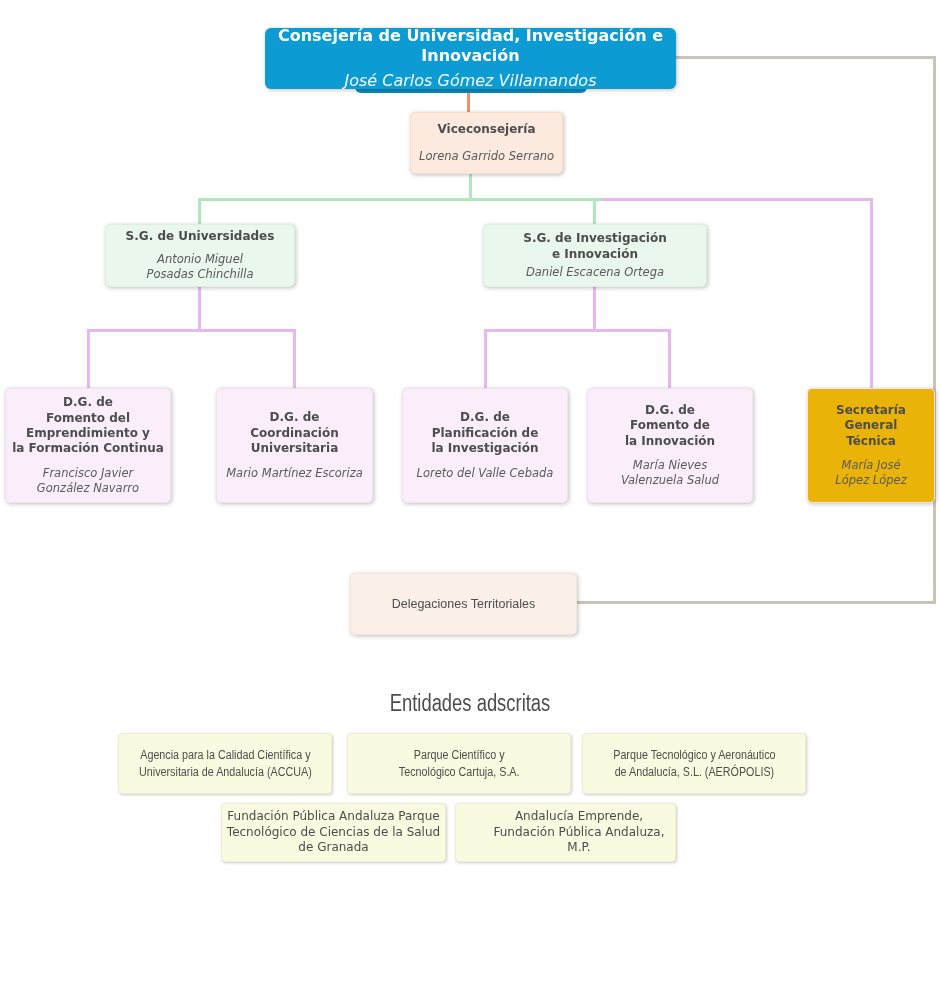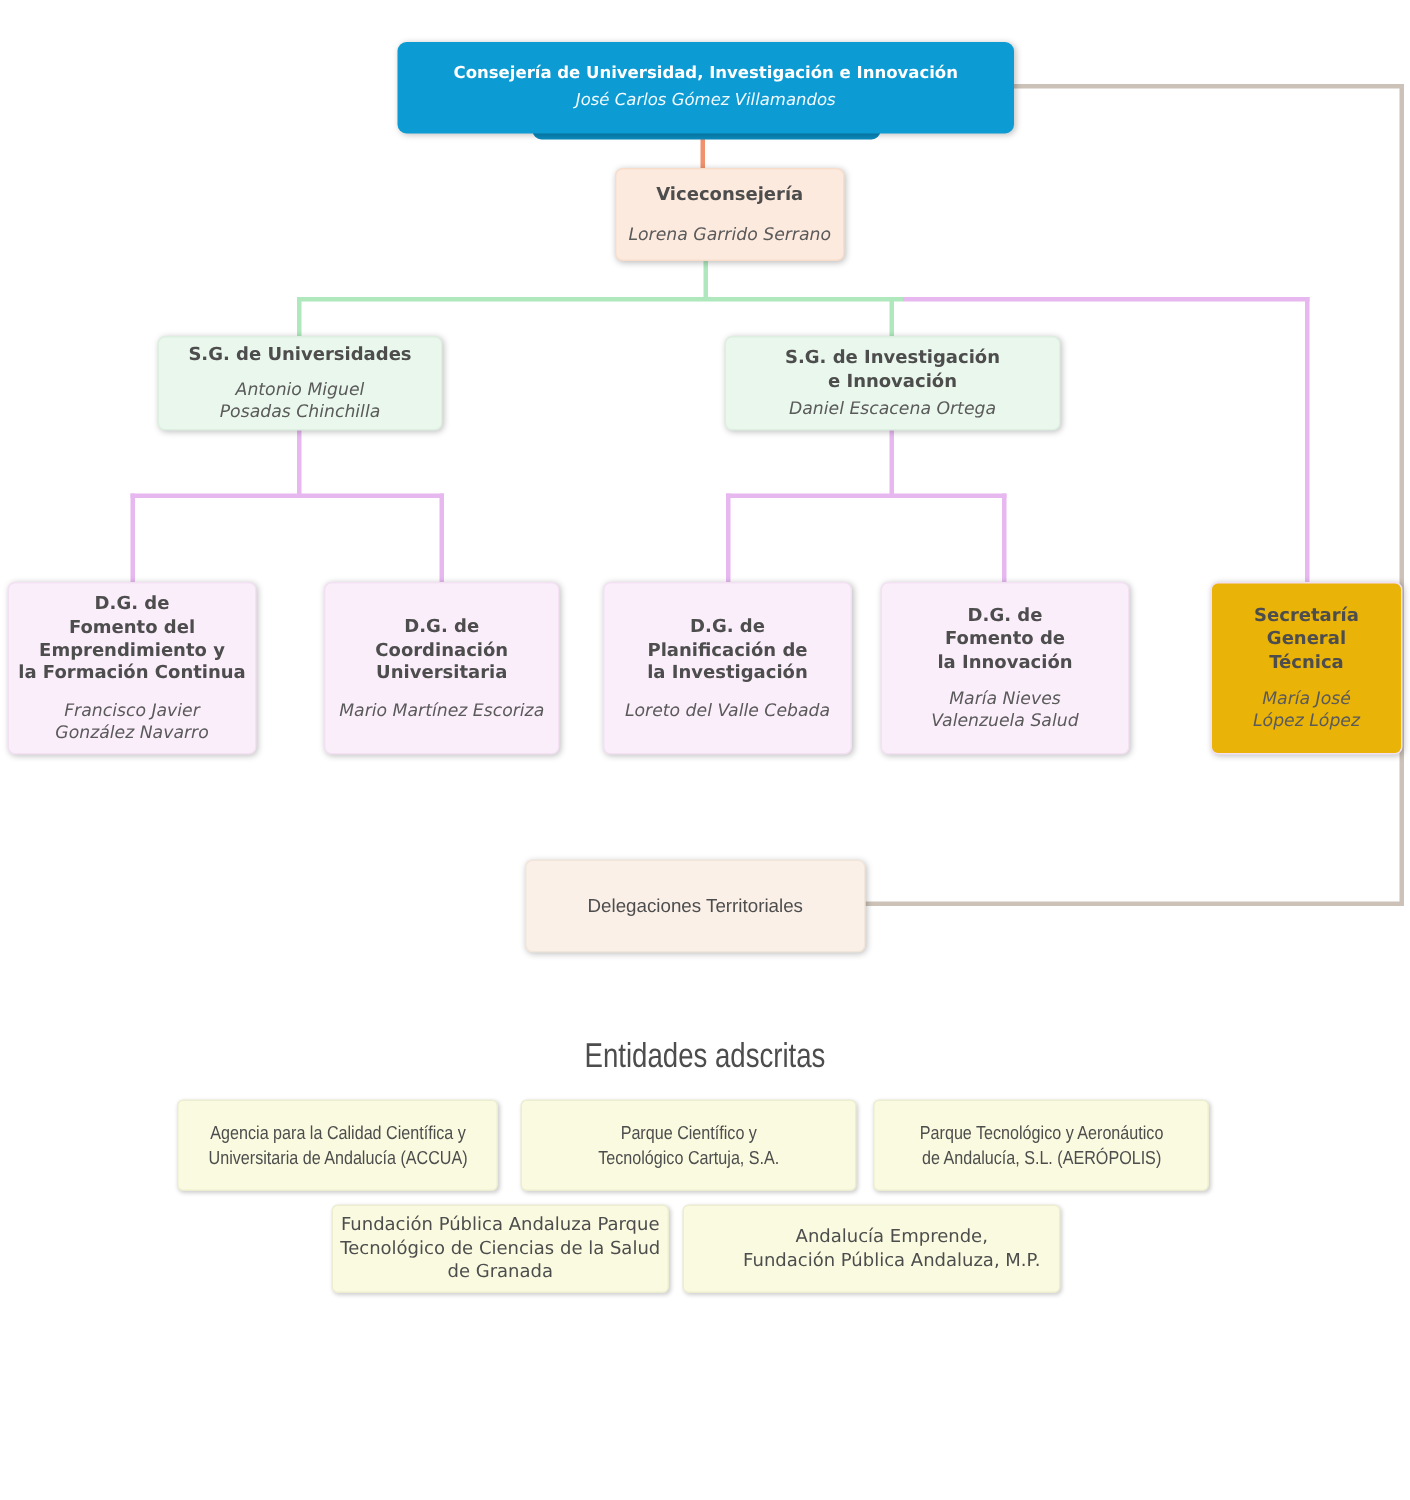--- a/index.html
+++ b/index.html
@@ -34,22 +34,22 @@
 
   
   .node{position:absolute;z-index:2;border-radius:5px;display:flex;flex-direction:column;
         justify-content:center;align-items:center;text-align:center;
         box-shadow:1px 1px 4px rgba(0,0,0,0.25);box-sizing:border-box;}
   .node-title{font-weight:bold;color:#4d4d4d;font-size:12px;line-height:1.28;white-space:pre-line;}
   .node-person{font-style:italic;color:#5a5a5a;font-size:11.5px;line-height:1.3;
                white-space:pre-line;margin-top:9px;}
 
   #node-root{left:265px;top:28px;width:411px;height:61px;background:#0d9bd3;border-radius:6px;}
-  #node-root .node-title{color:#ffffff;font-size:11px;}
-  #node-root .node-person{color:#f2fbff;margin-top:4px;font-size:11px;}
+  #node-root .node-title{color:#ffffff;font-size:16px;}
+  #node-root .node-person{color:#f2fbff;margin-top:4px;font-size:16px;}
   #root-stack{position:absolute;z-index:1;left:355px;top:40px;width:232px;height:53px;
               background:#0a8abd;border-radius:6px;}
 
   #node-vice{left:394px;top:112px;width:153px;height:62px;background:#fdeade;border:1px solid #f8ddcb;margin-left:16px;}
   #node-vice .node-person{margin-top:11px;}
 
   #node-sg1{left:105px;top:224px;width:190px;height:63px;background:#e9f7ec;border:1px solid #dcefe0;}
   #node-sg2{left:483px;top:224px;width:224px;height:63px;background:#e9f7ec;border:1px solid #dcefe0;}
   #node-sg1 .node-person{margin-top:7px;text-align:center;}
   #node-sg2 .node-person{margin-top:3px;}
@@ -73,21 +73,21 @@
         display:flex;justify-content:center;align-items:center;text-align:center;
         box-shadow:1px 1px 3px rgba(0,0,0,0.2);box-sizing:border-box;}
   .entity .entity-label{color:#4d4d4d;font-size:12.5px;line-height:1.3;white-space:pre-line;
         font-family:"Liberation Sans",sans-serif;}
   .entity.narrow .entity-label{transform:scaleX(0.86);transform-origin:50% 50%;}
   .entity.wide .entity-label{font-family:"DejaVu Sans",sans-serif;font-size:12px;}
   #entity-1{left:118px;top:733px;width:214px;height:61px;}
   #entity-2{left:347px;top:733px;width:224px;height:61px;}
   #entity-3{left:582px;top:733px;width:224px;height:61px;}
   #entity-4{left:221px;top:803px;width:225px;height:59px;}
-  #entity-5{left:455px;top:803px;width:252px;height:59px;padding-left:27px;}
+  #entity-5{left:455px;top:803px;width:221px;height:59px;padding-left:27px;}
 </style>
 </head>
 <body>
 
 <div class="canvas">
 
   <div class="line salmon" id="c-salmon-v"></div>
   <div class="line green" id="c-green-v1"></div>
   <div class="line green" id="c-green-h1"></div>
   <div class="line green" id="c-green-v2"></div>

